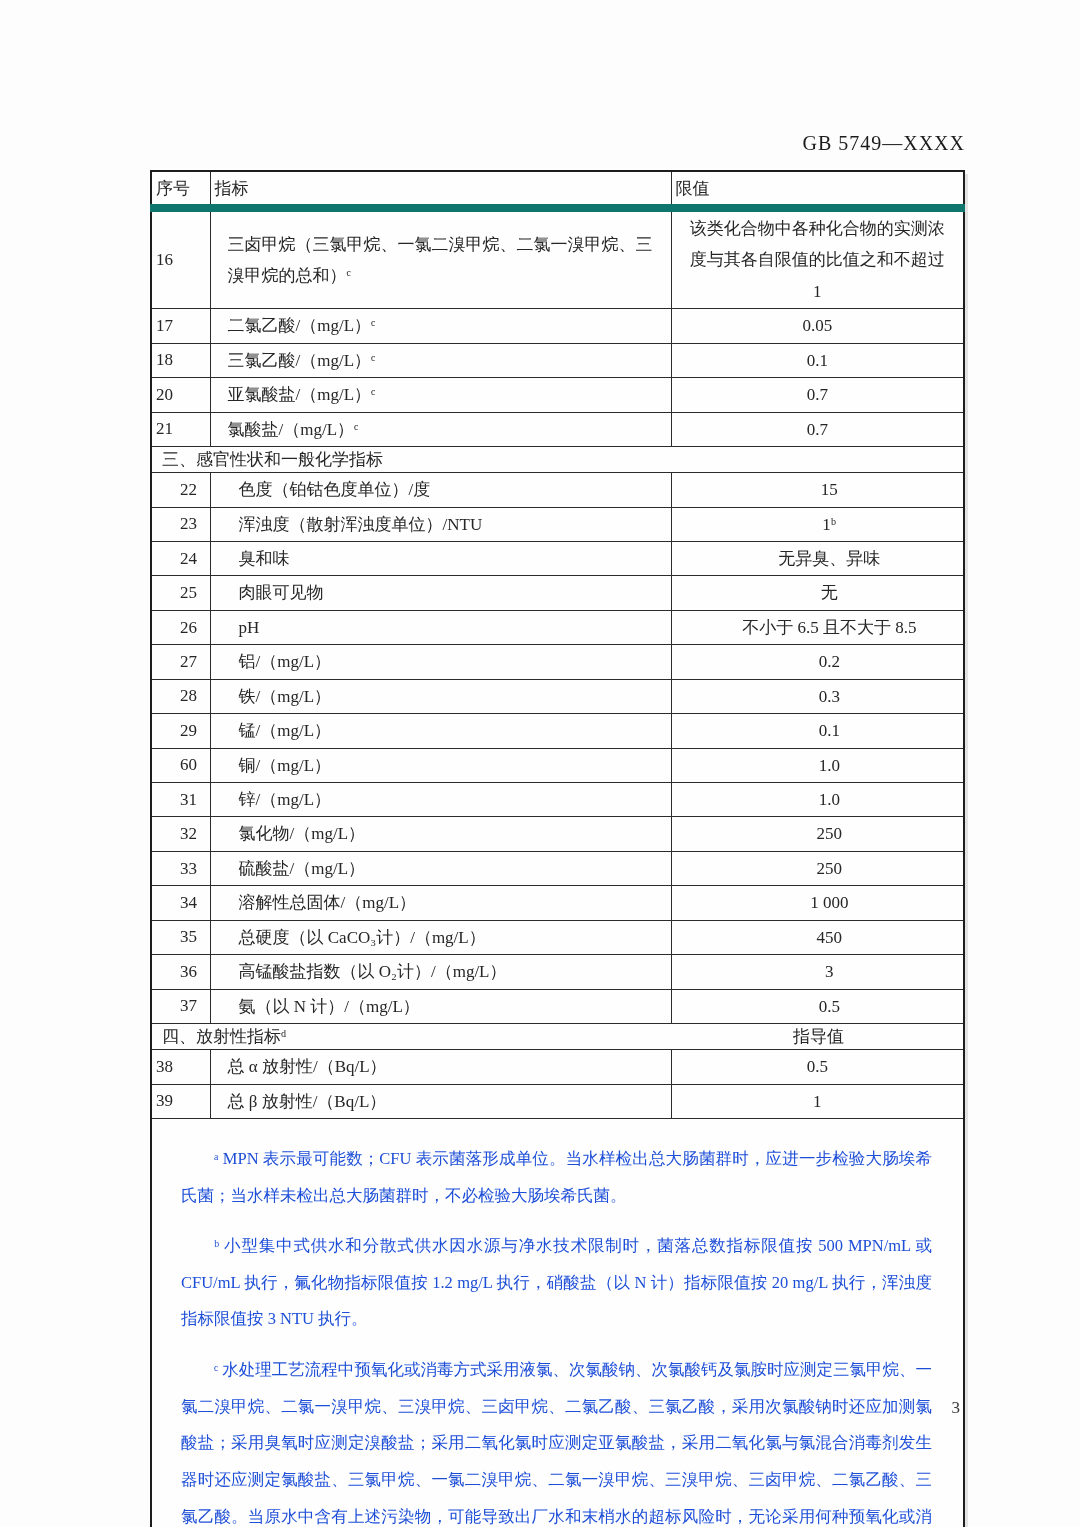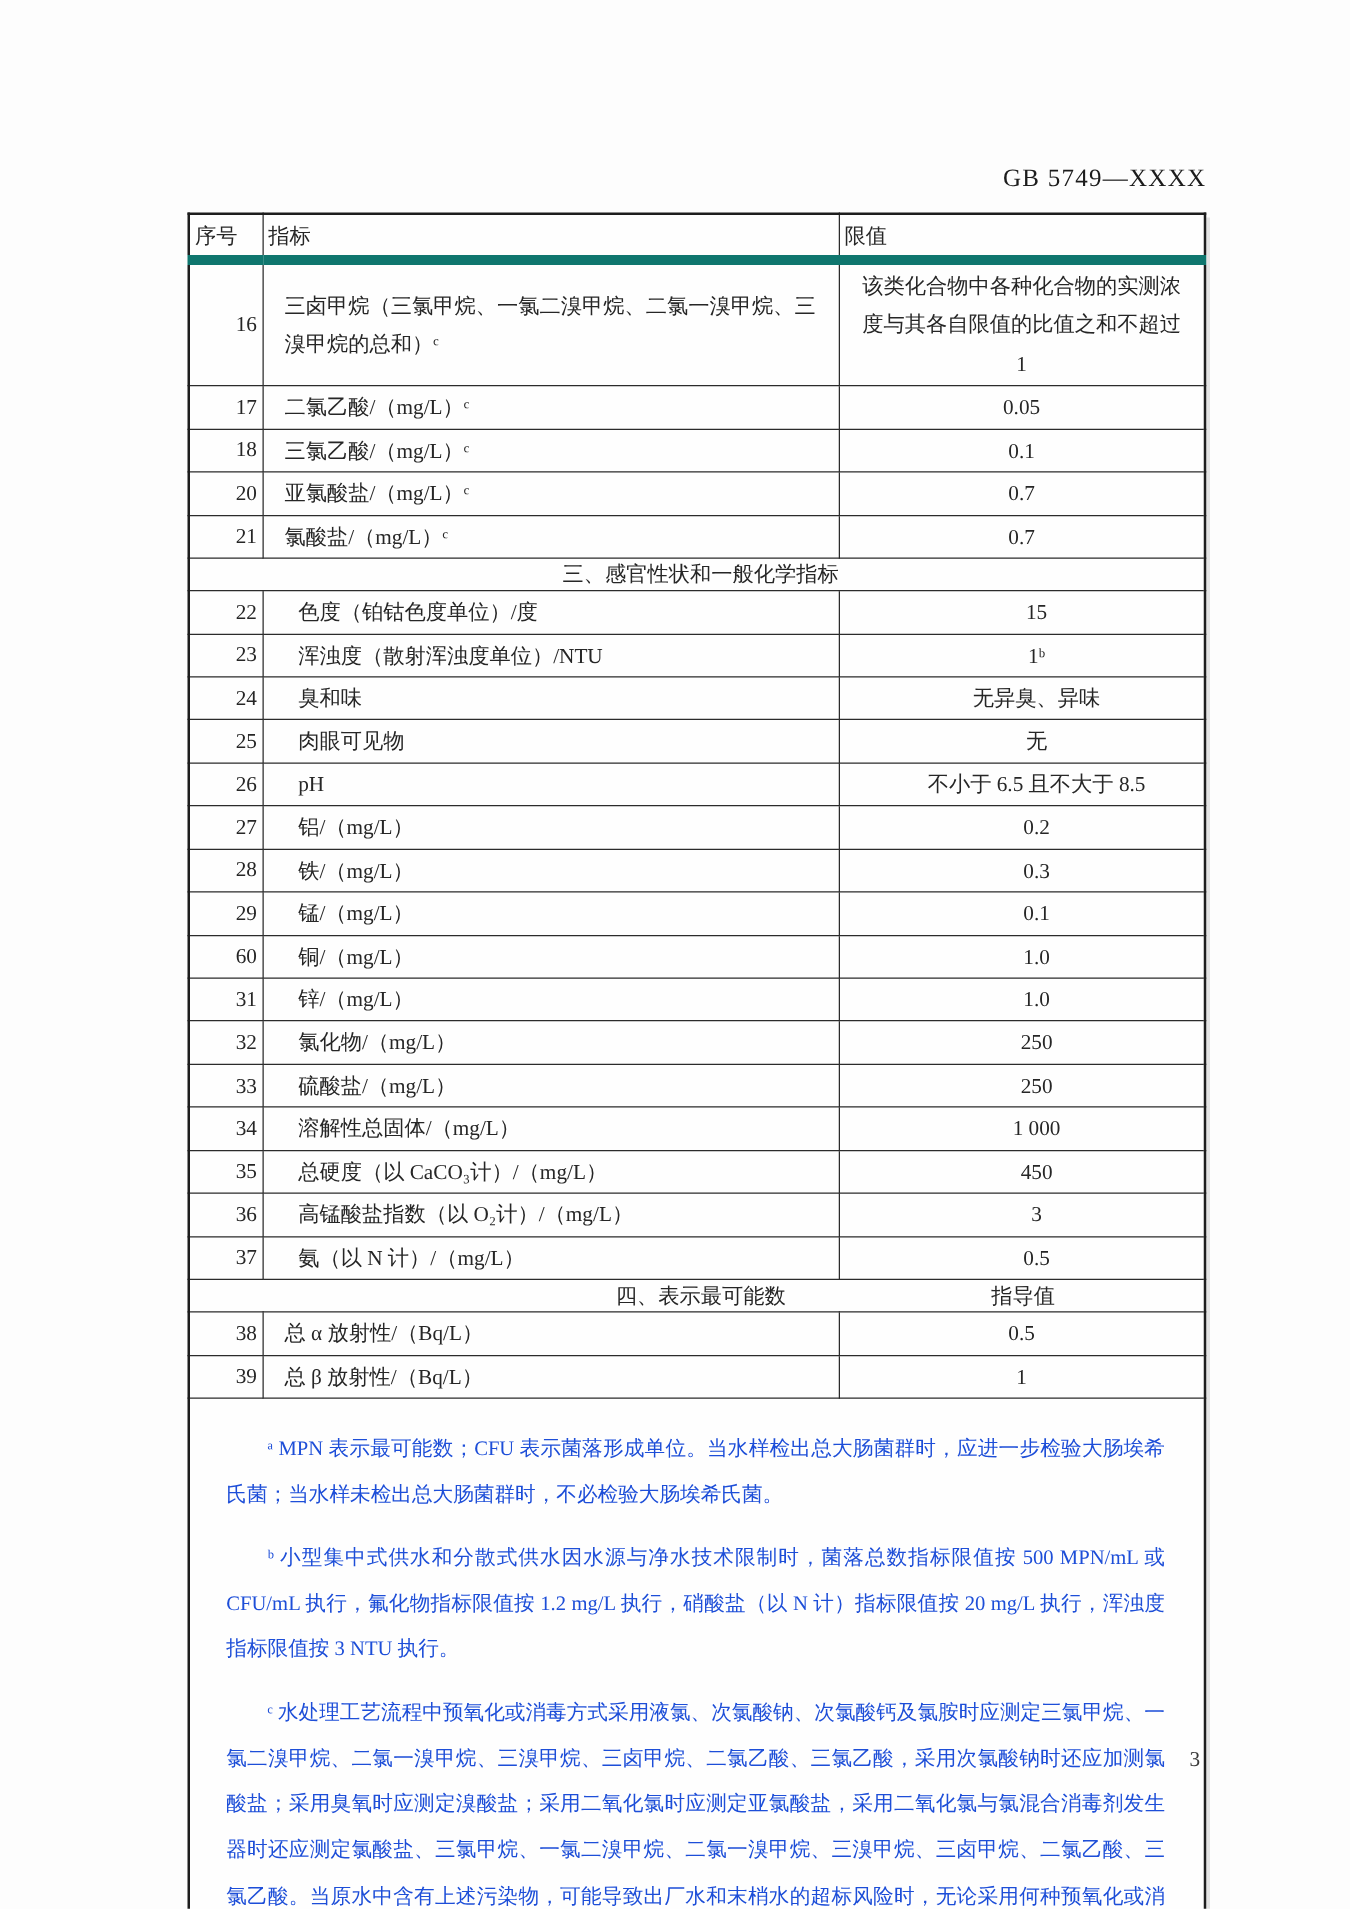--- a/index.html
+++ b/index.html
@@ -33,29 +33,29 @@
     border:1px solid #2b2b2b;
     font-size:17px;color:#262626;
     padding:1px 4px;
     overflow:hidden;
   }
   .doc-table tr.head td{
     height:30px;text-align:left;
     border-bottom:8px solid #0f766e;
     font-size:17px;
   }
-  td.c-no{text-align:right;}
+  td.c-no{text-align:left;}
   td.c-ind{text-align:left;padding-left:17px;padding-right:12px;line-height:1.85;}
   td.c-lim{text-align:center;line-height:1.85;margin-top:32px;}
   tr.row-tall td{height:84px;}
   tr.row-31 td{height:29px;}
   tr.row-28 td{height:26px;padding-left:28px;}
   tr.row-30 td{height:28px;}
   tr.section-row td{
-    height:22px;position:relative;text-align:center;padding-left:10px;
+    height:22px;position:relative;text-align:left;padding-left:10px;
     font-size:17px;
   }
   .sec-limit{
     position:absolute;left:520px;top:0;width:293px;height:100%;
     display:flex;align-items:center;justify-content:center;
   }
   tr.foot-row td{
     height:358px;vertical-align:top;
     padding:8px 17px 8px 15px;
   }
@@ -197,21 +197,21 @@
           <td class="c-lim">3</td>
         </tr>
         <tr class="row-28">
           <td class="c-no">37</td>
           <td class="c-ind">氨（以 N 计）/（mg/L）</td>
           <td class="c-lim">0.5</td>
         </tr>
 
         <tr class="section-row">
           <td colspan="3">
-            <span>四、表示最可能数</span>
+            <span>四、放射性指标ᵈ</span>
             <span class="sec-limit">指导值</span>
           </td>
         </tr>
 
         <tr class="row-30">
           <td class="c-no">38</td>
           <td class="c-ind">总 α 放射性/（Bq/L）</td>
           <td class="c-lim">0.5</td>
         </tr>
         <tr class="row-30">

